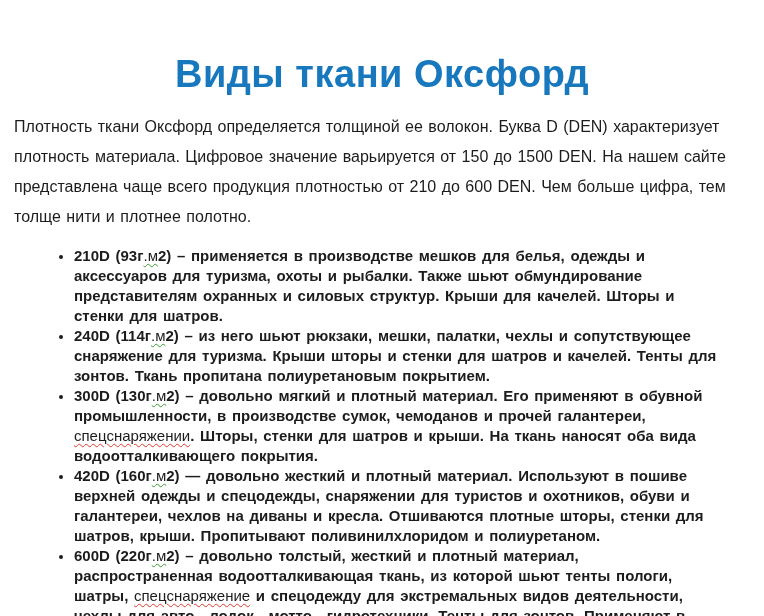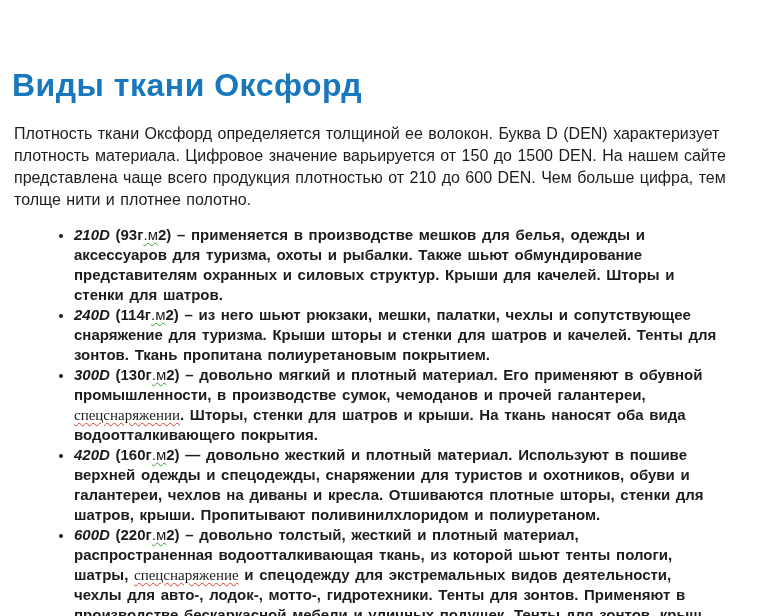--- a/index.html
+++ b/index.html
@@ -13,64 +13,63 @@
     overflow: hidden;
     font-family: "Liberation Sans", sans-serif;
     color: var(--text, #1c1c1c);
   }
   .page {
     width: 764px;
     height: 616px;
     box-sizing: border-box;
   }
   .title {
-    margin: 12px;
+    margin: 1px;
     padding-top: 56px;
-    font-size: 32px;
+    text-align: center;
+    font-size: 38px;
     line-height: 34px;
     font-weight: bold;
     color: var(--accent-blue, #1878BE);
     letter-spacing: 0.5px;
   }
   .intro {
     margin: 21px 14px 0 14px;
     font-size: 16px;
-    line-height: 22px;
+    line-height: 30px;
     color: var(--text, #1c1c1c);
     word-spacing: 1px;
   }
   .fabric-list {
     margin: 14px 0 0 0;
     padding: 0 46px 0 74px;
     font-size: 15px;
     line-height: 20px;
     color: var(--text, #1c1c1c);
   }
   .fabric-list li {
     margin: 0;
     padding: 0;
     word-spacing: 1.5px;
   }
   .fabric-list li::marker {
     font-size: 13px;
   }
   .seg-bold {
     font-weight: bold;
-    font-style: italic;
   }
   .seg-normal {
     font-weight: bold;
   }
   .seg-spell {
     text-decoration: underline;
     text-decoration-style: wavy;
     text-decoration-color: var(--spell-error, #e03a2f);
     text-decoration-thickness: 1px;
     text-underline-offset: 2px;
-    font-family: Liberation Serif, serif;
   }
   .seg-grammar {
     text-decoration: underline;
     text-decoration-style: wavy;
     text-decoration-color: var(--grammar-error, #3c9b35);
     text-decoration-thickness: 1px;
     text-underline-offset: 2px;
   }
 </style>
 </head>

